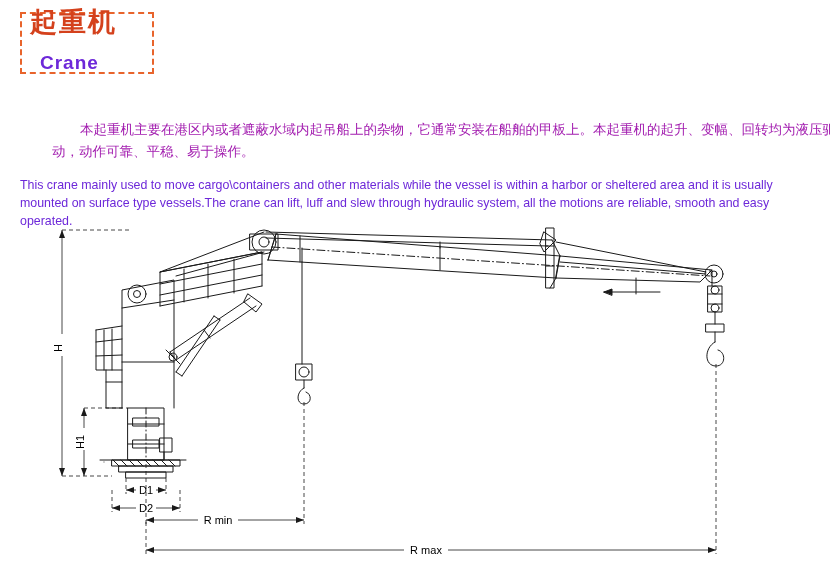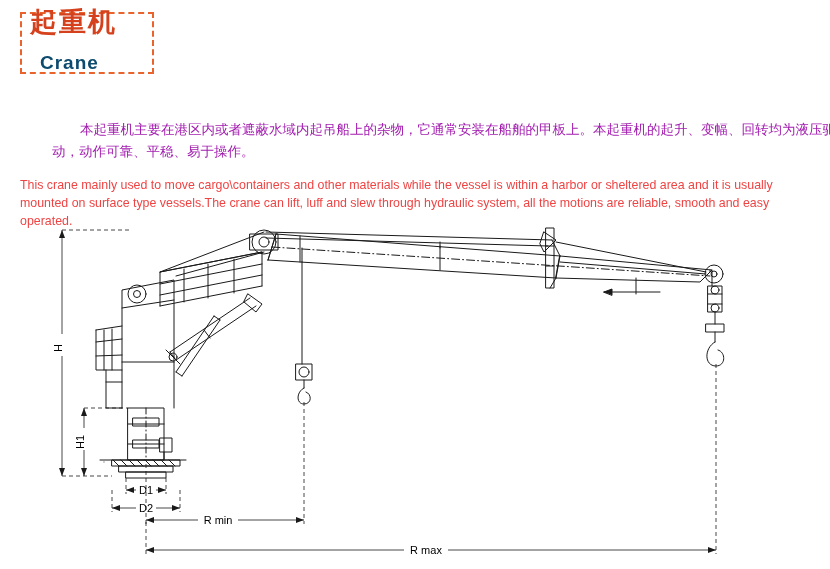--- a/index.html
+++ b/index.html
@@ -38,21 +38,21 @@
     white-space: nowrap;
   }
   .logo-en {
     position: absolute;
     left: 40px;
     top: 52px;
     font-family: "Liberation Sans", sans-serif;
     font-size: 19px;
     font-weight: bold;
     letter-spacing: 1px;
-    color: #0c4a6e;
+    color: #6d28d9;
     white-space: nowrap;
   }
 
   
   .para-cn {
     position: absolute;
     left: 20px;
     top: 118px;
     width: 800px;
     font-family: "DejaVu Sans", sans-serif;
@@ -63,21 +63,21 @@
     margin-left: 32px;
   }
   .para-en {
     position: absolute;
     left: 20px;
     top: 176px;
     width: 800px;
     font-family: "Liberation Sans", sans-serif;
     font-size: 12.4px;
     line-height: 18px;
-    color: #ef4444;
+    color: #6d28d9;
   }
 
   
   .drawing {
     position: absolute;
     left: 0;
     top: 212px;
     width: 830px;
     height: 357px;
   }

